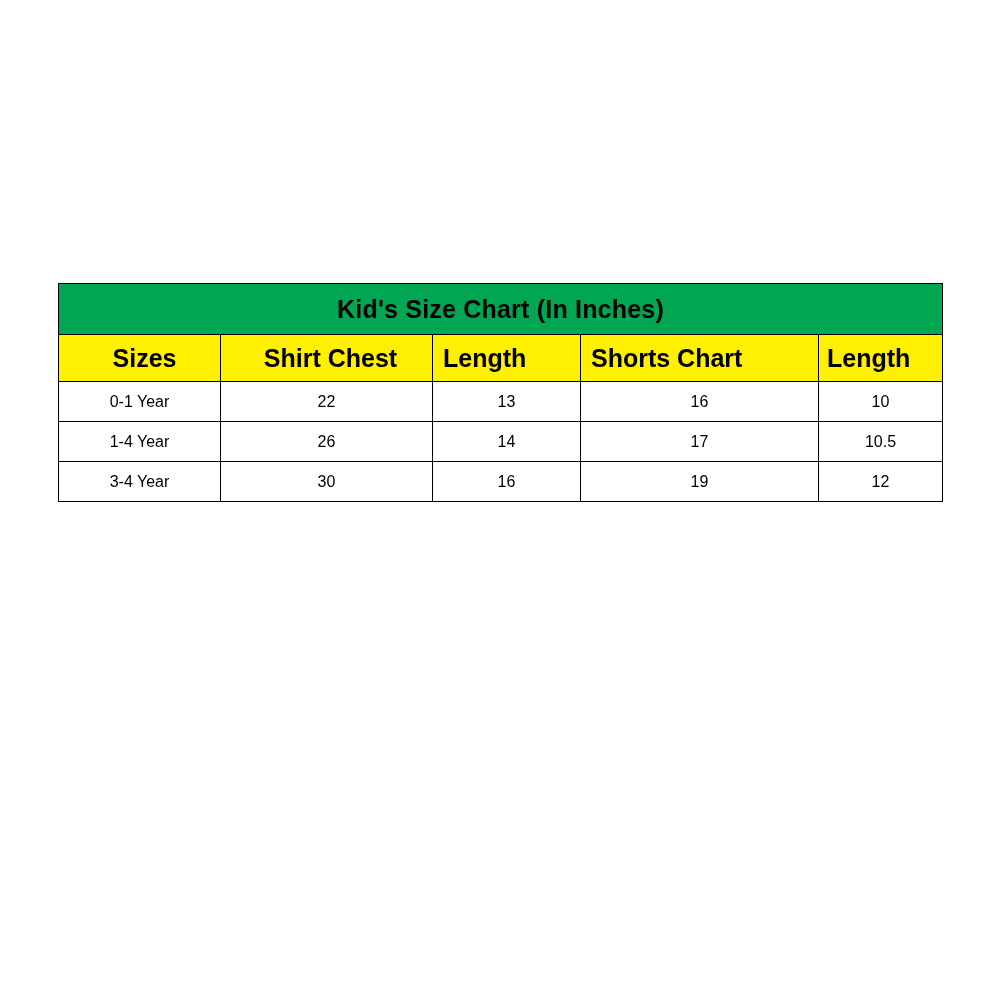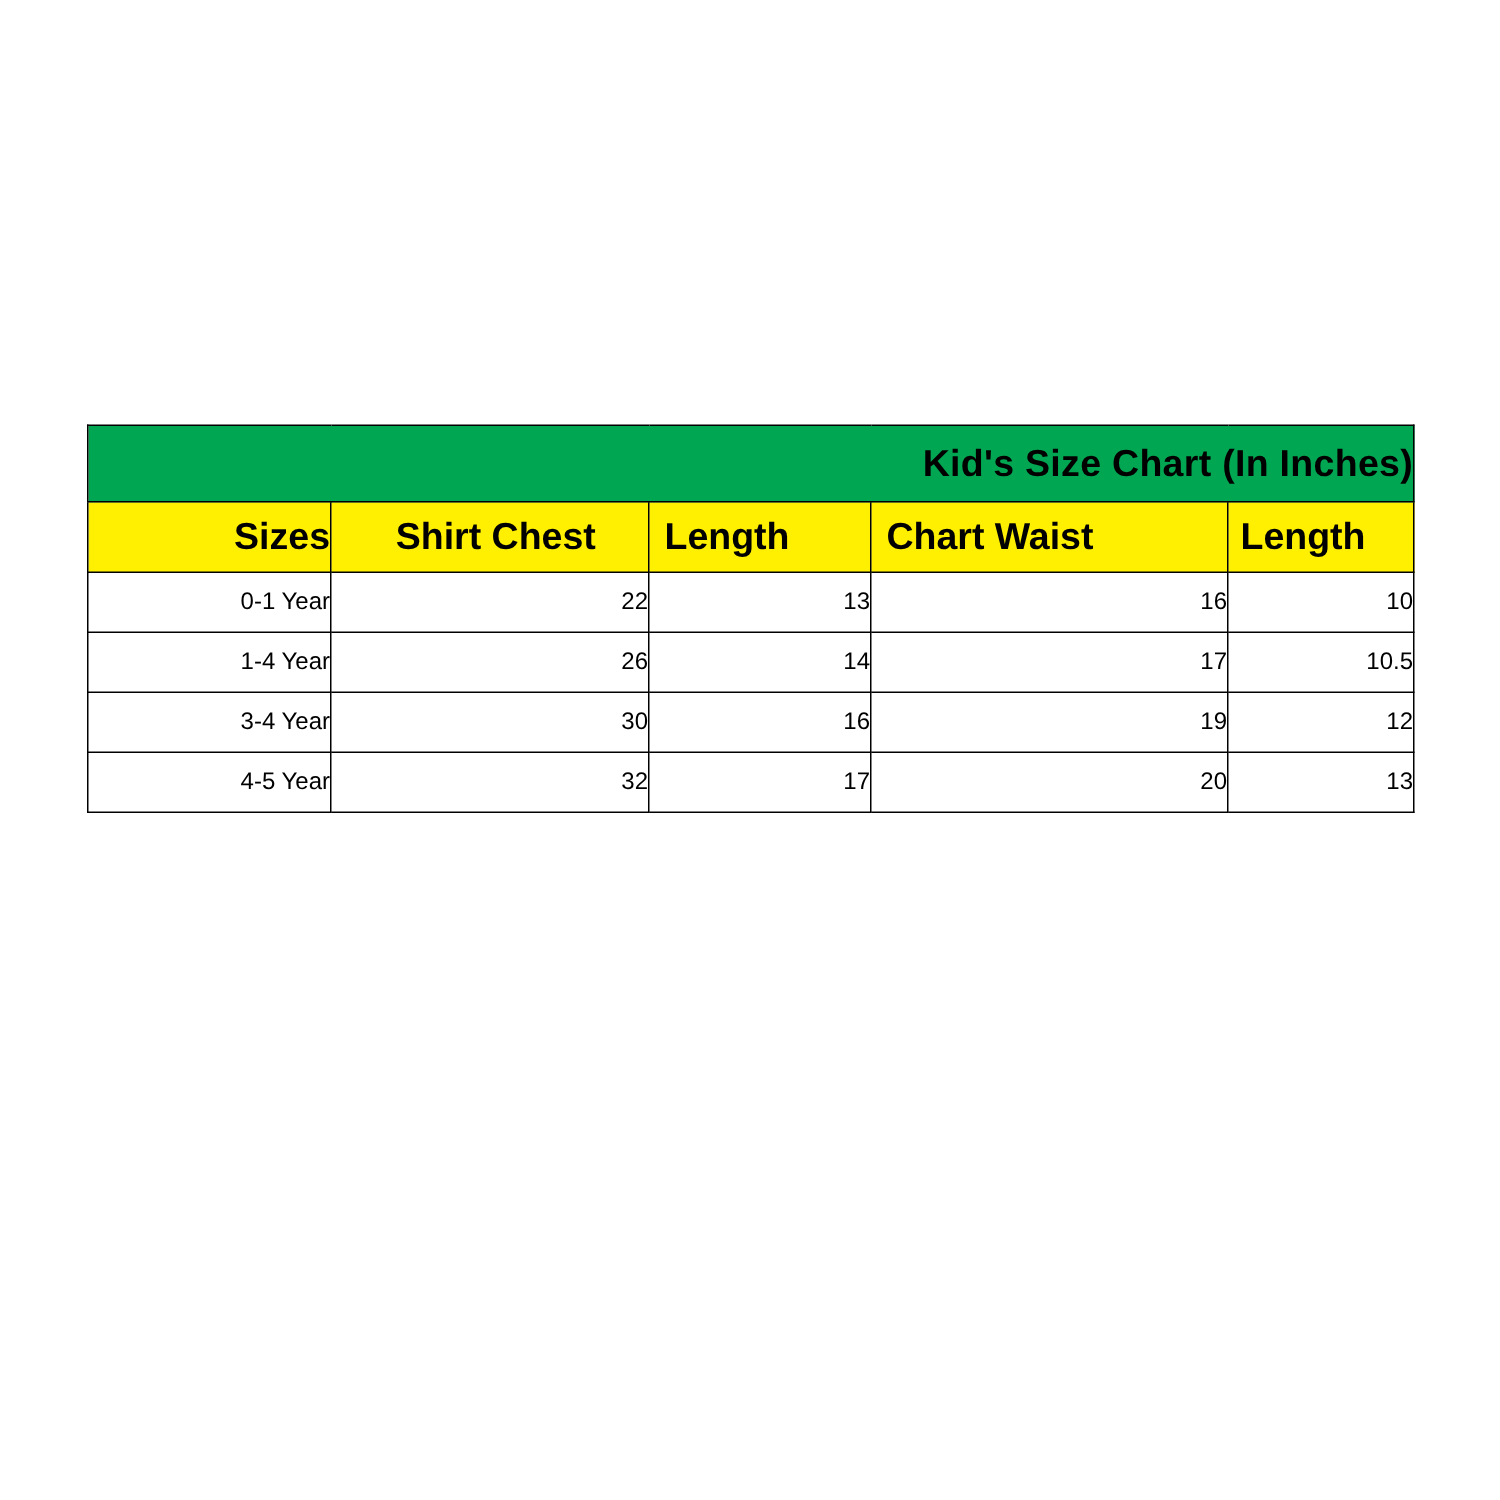--- a/index.html
+++ b/index.html
@@ -22,42 +22,42 @@
   }
   table.size-chart {
     border-collapse: collapse;
     table-layout: fixed;
     width: 884px;
     background: #ffffff;
   }
   table.size-chart td {
     border: 1px solid #000000;
     padding: 0;
-    text-align: right;
+    text-align: center;
     vertical-align: middle;
     color: #000000;
   }
   
   tr.title-row td {
     background: #00a651;
     color: #000000;
     font-size: 25px;
     font-weight: bold;
     height: 50px;
     letter-spacing: 0.2px;
   }
   
   tr.header-row td {
     background: #ffef00;
     font-size: 25px;
     font-weight: bold;
     height: 46px;
   }
   tr.header-row td.col-sizes {
-    text-align: right;
+    text-align: center;
     padding-left: 10px;
   }
   tr.header-row td.col-shirtchest {
     text-align: center;
     padding-left: 8px;
   }
   tr.header-row td.col-length1 {
     text-align: left;
     padding-left: 10px;
   }
@@ -95,21 +95,21 @@
         <col class="c4">
     </colgroup>
     <tbody>
       <tr class="title-row">
         <td colspan="5">Kid's Size Chart (In Inches)</td>
       </tr>
       <tr class="header-row">
         <td class="col-sizes">Sizes</td>
         <td class="col-shirtchest">Shirt Chest</td>
         <td class="col-length1">Length</td>
-        <td class="col-shortswaist">Chart Waist</td>
+        <td class="col-shortswaist">Shorts Chart</td>
         <td class="col-length2">Length</td>
       </tr>
 
       <tr class="data-row">
         <td>0-1 Year</td>
         <td>22</td>
         <td>13</td>
         <td>16</td>
         <td>10</td>
       </tr>
@@ -120,22 +120,15 @@
         <td>17</td>
         <td>10.5</td>
       </tr>
       <tr class="data-row">
         <td>3-4 Year</td>
         <td>30</td>
         <td>16</td>
         <td>19</td>
         <td>12</td>
       </tr>
-      <tr class="data-row">
-        <td>4-5 Year</td>
-        <td>32</td>
-        <td>17</td>
-        <td>20</td>
-        <td>13</td>
-      </tr>
     </tbody>
   </table>
 </div>
 
 </body></html>

